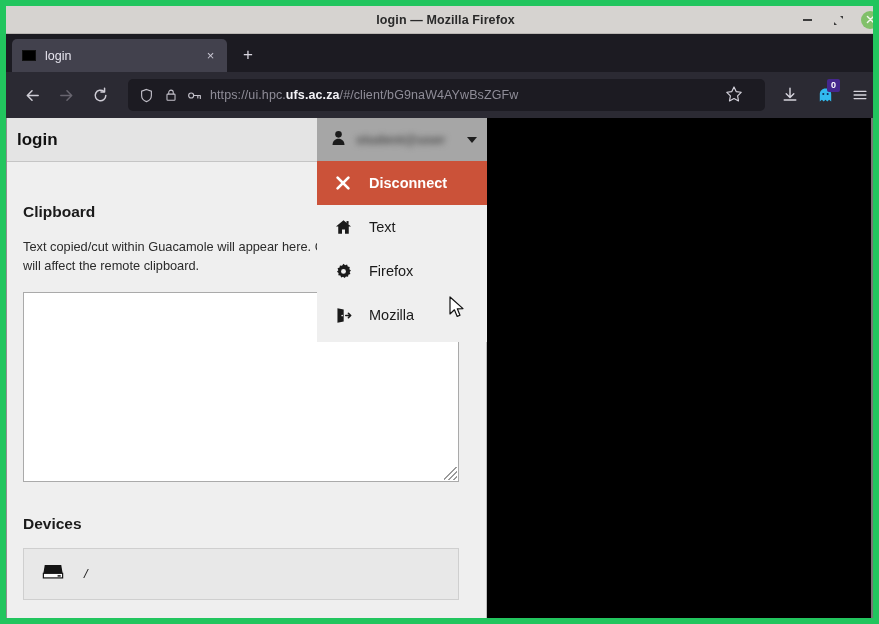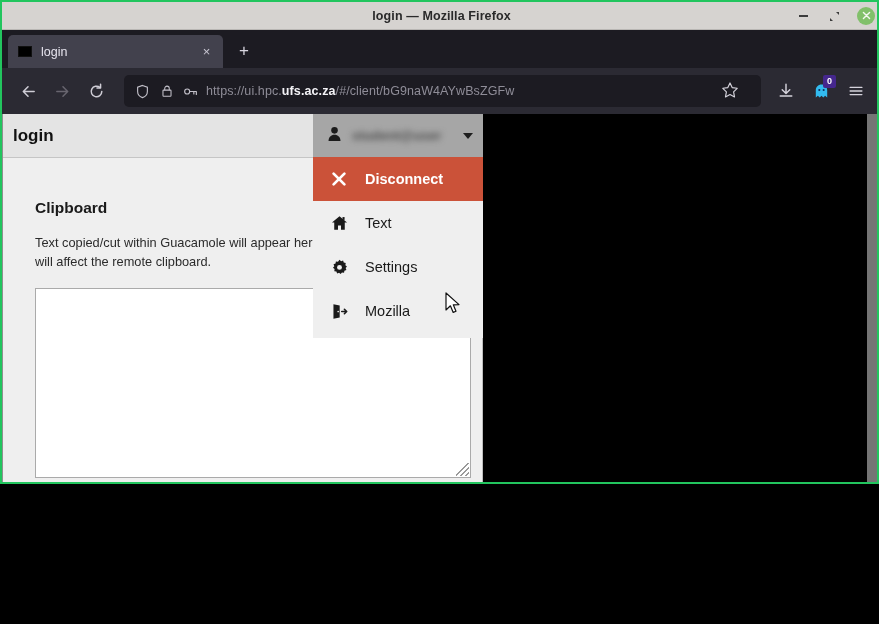--- a/index.html
+++ b/index.html
@@ -6,23 +6,23 @@
   html, body {
     width: 879px; height: 624px;
     overflow: hidden;
     font-family: "Liberation Sans", sans-serif;
     background: #000;
   }
 
   
   .window {
     position: relative;
-    width: 879px; height: 484px;
+    width: 879px; height: 624px;
     background: #eab308;
-    border: 2px solid #22c55e;
+    border: 6px solid #22c55e;
     overflow: hidden;
   }
 
   
   .titlebar {
     position: absolute; top: 0; left: 0;
     width: 879px; height: 28px;
     background: #d6d3d0;
     display: flex; align-items: center; justify-content: center;
     border-bottom: 1px solid #b9b6b3;
@@ -148,21 +148,21 @@
   .guac-header {
     height: 44px; width: 481px;
     background: #e4e4e4;
     border-bottom: 1px solid #c5c5c5;
     display: flex; align-items: center;
   }
   .guac-title {
     font-size: 17px; font-weight: 700; color: #111;
     padding-left: 10px;
   }
-  .guac-body { padding: 0 32px; }
+  .guac-body { padding: 0 16px; }
   .section-h {
     font-size: 15.5px; font-weight: 700; color: #1a1a1a;
     margin-top: 41px;
   }
   .clip-desc {
     font-size: 12.8px; color: #2b2b2b; line-height: 1.48;
     margin-top: 17px; width: 455px;
   }
   .clip-textarea {
     margin-top: 16px;
@@ -341,20 +341,21 @@
         <div class="guac-title">login</div>
       </div>
 
       <div class="guac-body">
         <div class="section-h">Clipboard</div>
         <div class="clip-desc">Text copied/cut within Guacamole will appear here. Changes to the text below will affect the remote clipboard.</div>
         <div class="clip-textarea">
           <div class="resize-grip"></div>
         </div>
 
+        <div class="section-h devices-h">Devices</div>
         <div class="device-box">
           <span>
             <svg width="22" height="17" viewBox="0 0 24 18" aria-hidden="true">
               <path d="M3 2 H21 L22.5 11 H1.5 Z" fill="#141414"></path>
               <rect x="1.5" y="11" width="21" height="5" fill="#fbfbfb" stroke="#141414" stroke-width="1.3"></rect>
               <rect x="17" y="13" width="3.4" height="1.6" fill="#141414"></rect>
             </svg>
           </span>
           <span class="device-name">/</span>
         </div>
@@ -395,21 +396,21 @@
           <span class="menu-label">Text</span>
         </div>
 
         <div class="menu-item">
           <span class="menu-icon">
             <svg width="17" height="17" viewBox="0 0 18 18" aria-hidden="true">
               <path d="M9 0.8 L10.7 2.3 L12.8 1.7 L13.5 3.8 L15.6 4.3 L15.2 6.5 L16.9 7.9 L15.5 9.6 L16.3 11.6 L14.2 12.4 L13.8 14.6 L11.6 14.3 L10.2 16 L8.5 14.6 L6.5 15.4 L5.7 13.3 L3.5 12.9 L3.8 10.7 L2.1 9.3 L3.5 7.6 L2.7 5.6 L4.8 4.8 L5.2 2.6 L7.4 3 Z" fill="currentColor"></path>
               <circle cx="9" cy="8.9" r="2.6" fill="#efefef"></circle>
             </svg>
           </span>
-          <span class="menu-label">Settings</span>
+          <span class="menu-label">Firefox</span>
         </div>
 
         <div class="menu-item">
           <span class="menu-icon">
             <svg width="17" height="17" viewBox="0 0 18 18" aria-hidden="true">
               <path d="M2.6 1.4 L9.2 2.6 V15.4 L2.6 16.6 Z" fill="currentColor"></path>
               <circle cx="7.6" cy="9" r="0.9" fill="#efefef"></circle>
               <path d="M11.4 9 H16.2 M14.2 6.6 L16.6 9 L14.2 11.4" fill="none" stroke="currentColor" stroke-width="1.7" stroke-linecap="round" stroke-linejoin="round"></path>
             </svg>
           </span>

